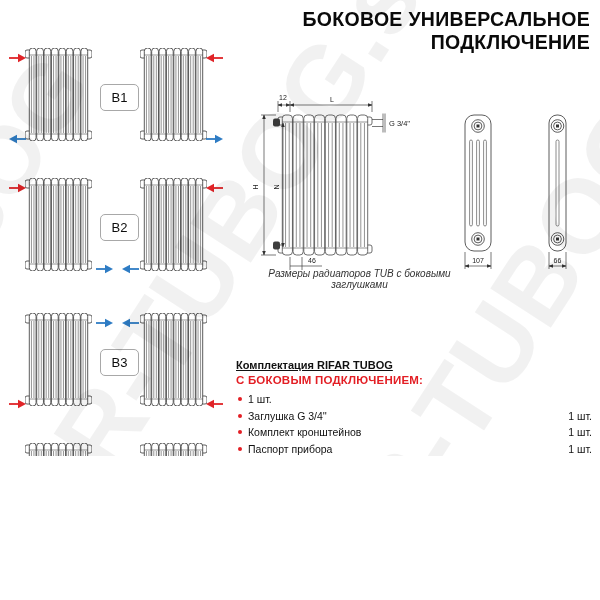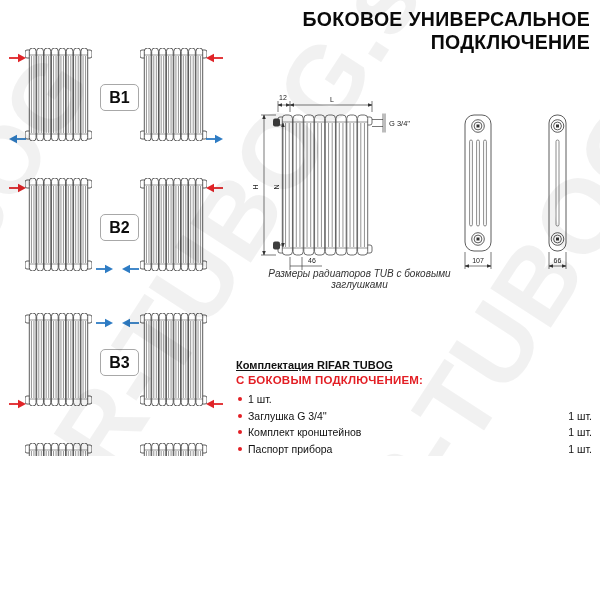--- a/index.html
+++ b/index.html
@@ -15,21 +15,21 @@
   
   .title{position:absolute;top:8px;right:10px;margin:0;text-align:right;z-index:2;
          font-size:19.5px;font-weight:800;line-height:1.18;color:#0a0a0a;letter-spacing:.3px;}
   
   .scheme-row{position:absolute;left:8px;width:224px;height:100px;z-index:2;}
   .rad{position:absolute;top:3px;width:67px;height:93px;}
   .rad.left{left:17px}
   .rad.right{left:132px}
   .scheme-label{position:absolute;left:92px;top:39px;width:37px;height:25px;
       border:1.4px solid #a8a8a8;border-radius:5px;background:#fff;display:flex;
-      align-items:center;justify-content:center;font-weight:700;font-size:16px;color:#0d0d0d;}
+      align-items:center;justify-content:center;font-weight:400;font-size:13px;color:#0d0d0d;}
   .arrow{position:absolute;width:17px;height:10px;}
   
   .rfill{fill:#fff;stroke:#4a4a4a;stroke-width:.9;}
   .rline{stroke:#5a5a5a;stroke-width:.65;}
   .front .rfill{stroke-width:.8;}
   .dim{stroke:#3f3f3f;stroke-width:.7;fill:none;}
   .slot{fill:none;stroke:#5a5a5a;stroke-width:.7;}
   .dimtxt{font-size:7px;fill:#222;font-family:"Liberation Sans",sans-serif;}
   .fittxt{font-size:7.5px;fill:#222;font-family:"Liberation Sans",sans-serif;}
   .tech{position:absolute;left:250px;top:92px;width:345px;height:200px;z-index:2;}

